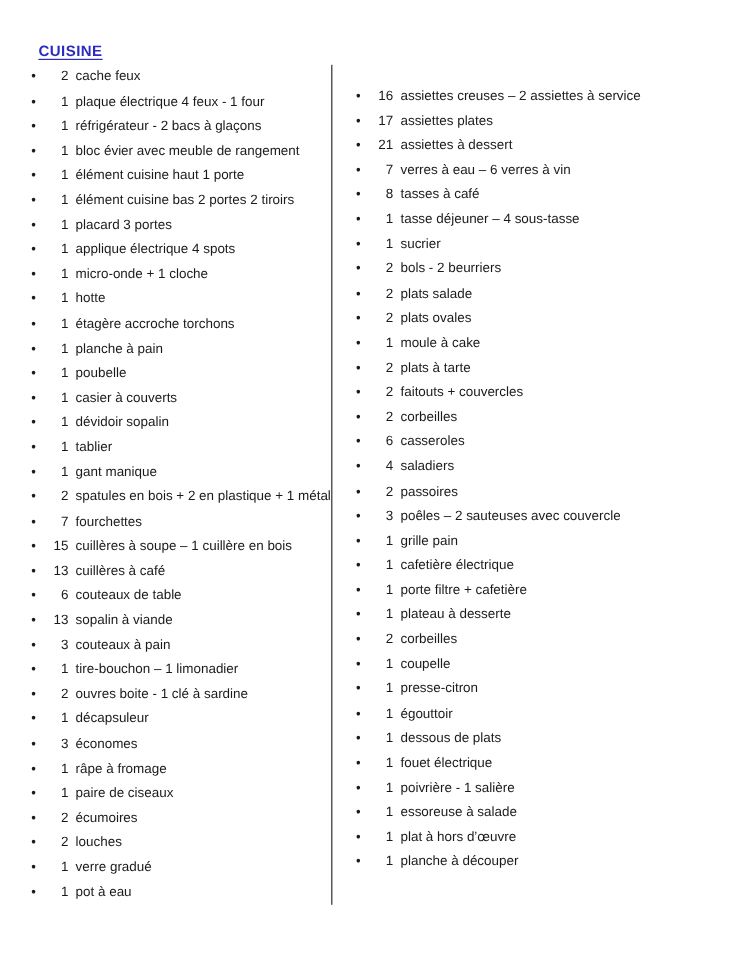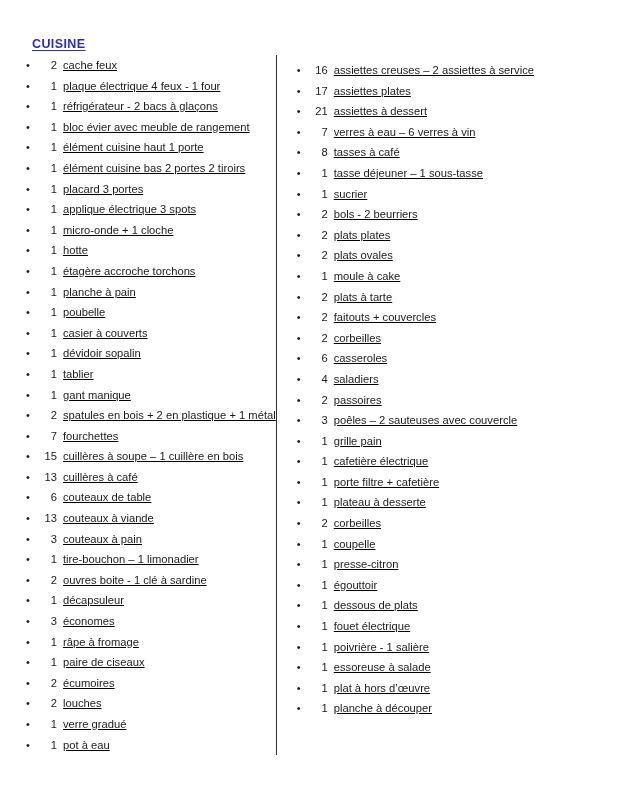--- a/index.html
+++ b/index.html
@@ -32,21 +32,20 @@
     text-underline-offset: 2px;
     display: inline-block;
   }
   .columns {
     position: relative;
     display: flex;
     align-items: flex-start;
   }
   .col {
     box-sizing: border-box;
-    text-decoration: underline;
   }
   .col-left {
     width: 282px;
     padding-left: 6px;
   }
   .divider {
     width: 0;
     border-left: 1.2px solid #2f2f2f;
     align-self: stretch;
     margin: 0 0 0 0;
@@ -81,57 +80,57 @@
     display: inline-block;
     min-width: 17px;
     text-align: right;
     margin-right: 6px;
   }
   .label {
     display: inline;
   }
   
   .col-right ul.items {
-    margin-top: 5px;
+    margin-top: 16px;
   }
 </style>
 </head>
 <body>
 
 <div class="page">
 
   <div class="doc-title">CUISINE</div>
 
   <div class="columns">
 
     <div class="col col-left">
       <ul class="items">
           <li><span class="qty">2</span><span class="label">cache feux</span></li>
           <li><span class="qty">1</span><span class="label">plaque électrique 4 feux  -  1 four</span></li>
           <li><span class="qty">1</span><span class="label">réfrigérateur  -  2 bacs à glaçons</span></li>
           <li><span class="qty">1</span><span class="label">bloc évier avec meuble de rangement</span></li>
           <li><span class="qty">1</span><span class="label">élément cuisine haut 1 porte</span></li>
           <li><span class="qty">1</span><span class="label">élément cuisine bas 2 portes 2 tiroirs</span></li>
           <li><span class="qty">1</span><span class="label">placard 3 portes</span></li>
-          <li><span class="qty">1</span><span class="label">applique électrique 3 spots</span></li>
+          <li><span class="qty">1</span><span class="label">applique électrique 4 spots</span></li>
           <li><span class="qty">1</span><span class="label">micro-onde + 1 cloche</span></li>
           <li><span class="qty">1</span><span class="label">hotte</span></li>
           <li><span class="qty">1</span><span class="label">étagère accroche torchons</span></li>
           <li><span class="qty">1</span><span class="label">planche à pain</span></li>
           <li><span class="qty">1</span><span class="label">poubelle</span></li>
           <li><span class="qty">1</span><span class="label">casier à couverts</span></li>
           <li><span class="qty">1</span><span class="label">dévidoir sopalin</span></li>
           <li><span class="qty">1</span><span class="label">tablier</span></li>
           <li><span class="qty">1</span><span class="label">gant manique</span></li>
           <li><span class="qty">2</span><span class="label">spatules en bois + 2 en plastique + 1 métal</span></li>
           <li><span class="qty">7</span><span class="label">fourchettes</span></li>
           <li><span class="qty">15</span><span class="label">cuillères à soupe – 1 cuillère en bois</span></li>
           <li><span class="qty">13</span><span class="label">cuillères à café</span></li>
           <li><span class="qty">6</span><span class="label">couteaux de table</span></li>
-          <li><span class="qty">13</span><span class="label">couteaux à viande</span></li>
+          <li><span class="qty">13</span><span class="label">sopalin à viande</span></li>
           <li><span class="qty">3</span><span class="label">couteaux à pain</span></li>
           <li><span class="qty">1</span><span class="label">tire-bouchon – 1 limonadier</span></li>
           <li><span class="qty">2</span><span class="label">ouvres boite  -  1 clé à sardine</span></li>
           <li><span class="qty">1</span><span class="label">décapsuleur</span></li>
           <li><span class="qty">3</span><span class="label">économes</span></li>
           <li><span class="qty">1</span><span class="label">râpe à fromage</span></li>
           <li><span class="qty">1</span><span class="label">paire de ciseaux</span></li>
           <li><span class="qty">2</span><span class="label">écumoires</span></li>
           <li><span class="qty">2</span><span class="label">louches</span></li>
           <li><span class="qty">1</span><span class="label">verre gradué</span></li>
@@ -141,24 +140,24 @@
 
     <div class="divider"></div>
 
     <div class="col col-right">
       <ul class="items">
           <li><span class="qty">16</span><span class="label">assiettes creuses – 2 assiettes à service</span></li>
           <li><span class="qty">17</span><span class="label">assiettes plates</span></li>
           <li><span class="qty">21</span><span class="label">assiettes à dessert</span></li>
           <li><span class="qty">7</span><span class="label">verres à eau – 6 verres à vin</span></li>
           <li><span class="qty">8</span><span class="label">tasses à café</span></li>
-          <li><span class="qty">1</span><span class="label">tasse déjeuner – 1 sous-tasse</span></li>
+          <li><span class="qty">1</span><span class="label">tasse déjeuner – 4 sous-tasse</span></li>
           <li><span class="qty">1</span><span class="label">sucrier</span></li>
           <li><span class="qty">2</span><span class="label">bols - 2 beurriers</span></li>
-          <li><span class="qty">2</span><span class="label">plats plates</span></li>
+          <li><span class="qty">2</span><span class="label">plats salade</span></li>
           <li><span class="qty">2</span><span class="label">plats ovales</span></li>
           <li><span class="qty">1</span><span class="label">moule à cake</span></li>
           <li><span class="qty">2</span><span class="label">plats à tarte</span></li>
           <li><span class="qty">2</span><span class="label">faitouts + couvercles</span></li>
           <li><span class="qty">2</span><span class="label">corbeilles</span></li>
           <li><span class="qty">6</span><span class="label">casseroles</span></li>
           <li><span class="qty">4</span><span class="label">saladiers</span></li>
           <li><span class="qty">2</span><span class="label">passoires</span></li>
           <li><span class="qty">3</span><span class="label">poêles – 2 sauteuses avec couvercle</span></li>
           <li><span class="qty">1</span><span class="label">grille pain</span></li>

